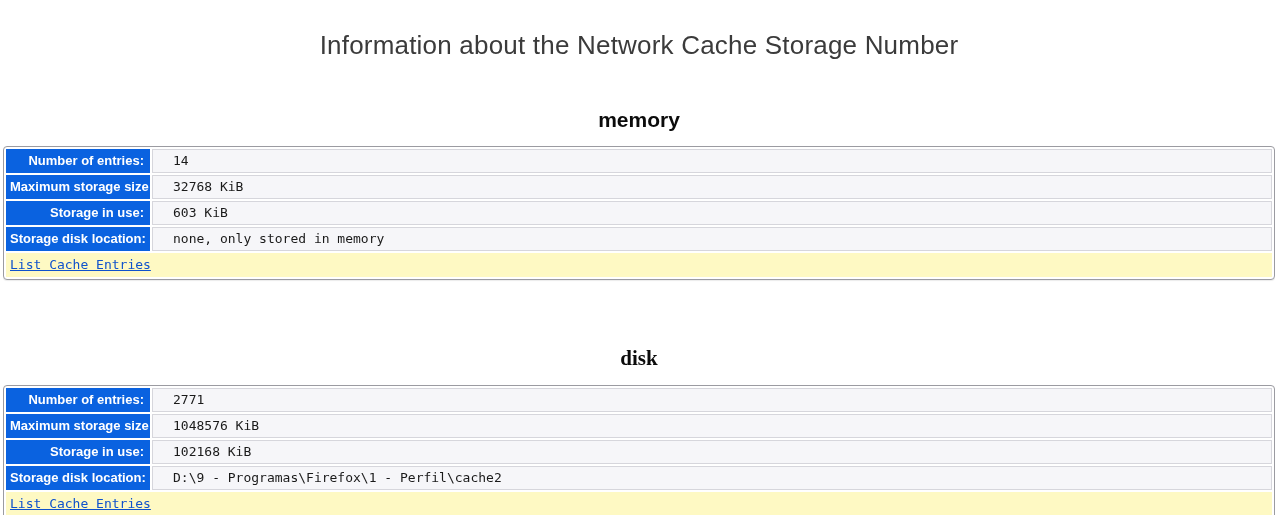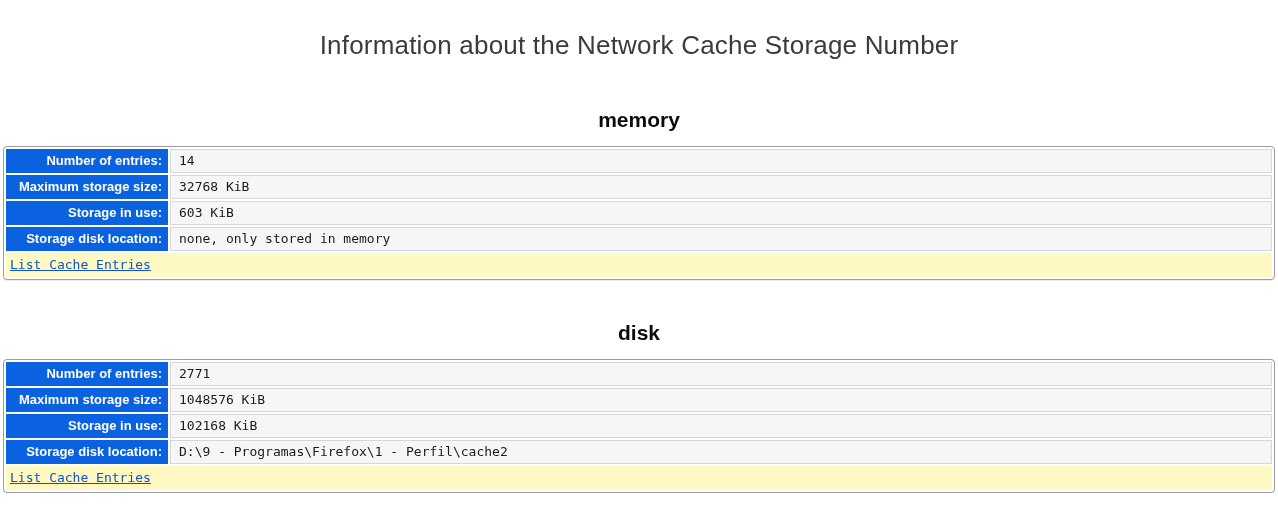--- a/index.html
+++ b/index.html
@@ -34,53 +34,53 @@
     letter-spacing: 0.2px;
   }
   .section-heading {
     margin: 48px 0 16px 0;
     text-align: center;
     font-size: 21px;
     font-weight: 700;
     line-height: 1;
     color: var(--heading-text);
   }
-  .section-heading.disk { margin-top: 42px; }
+  .section-heading.disk { margin-top: 68px; font-family: Liberation Serif, serif; }
   .table-frame {
     border: 1px solid var(--table-border);
     border-radius: 4px;
     background: #ffffff;
     box-shadow: 0 1px 1px rgba(0,0,0,0.08);
   }
   table.summary {
     width: 100%;
     border-collapse: separate;
     border-spacing: 2px;
     table-layout: fixed;
   }
   table.summary th.label-cell {
-    width: 162px;
+    width: 144px;
     background: var(--label-bg);
     color: var(--label-text);
     font-size: 13px;
     font-weight: 700;
     text-align: right;
     vertical-align: middle;
     padding: 4px 6px 4px 4px;
     line-height: 16px;
     white-space: nowrap;
   }
   table.summary td.value-cell {
     background: var(--value-bg);
     border: 1px solid var(--value-border);
     color: var(--value-text);
     font-family: "DejaVu Sans Mono", "Liberation Mono", monospace;
     font-size: 13px;
     line-height: 16px;
-    padding: 3px 8px;
+    padding: 3px 20px;
     vertical-align: middle;
     white-space: nowrap;
     overflow: hidden;
   }
   table.summary td.link-cell {
     background: #fef9c3;
     padding: 3px 6px 4px 4px;
     line-height: 16px;
     margin-top: 8px;
   }

